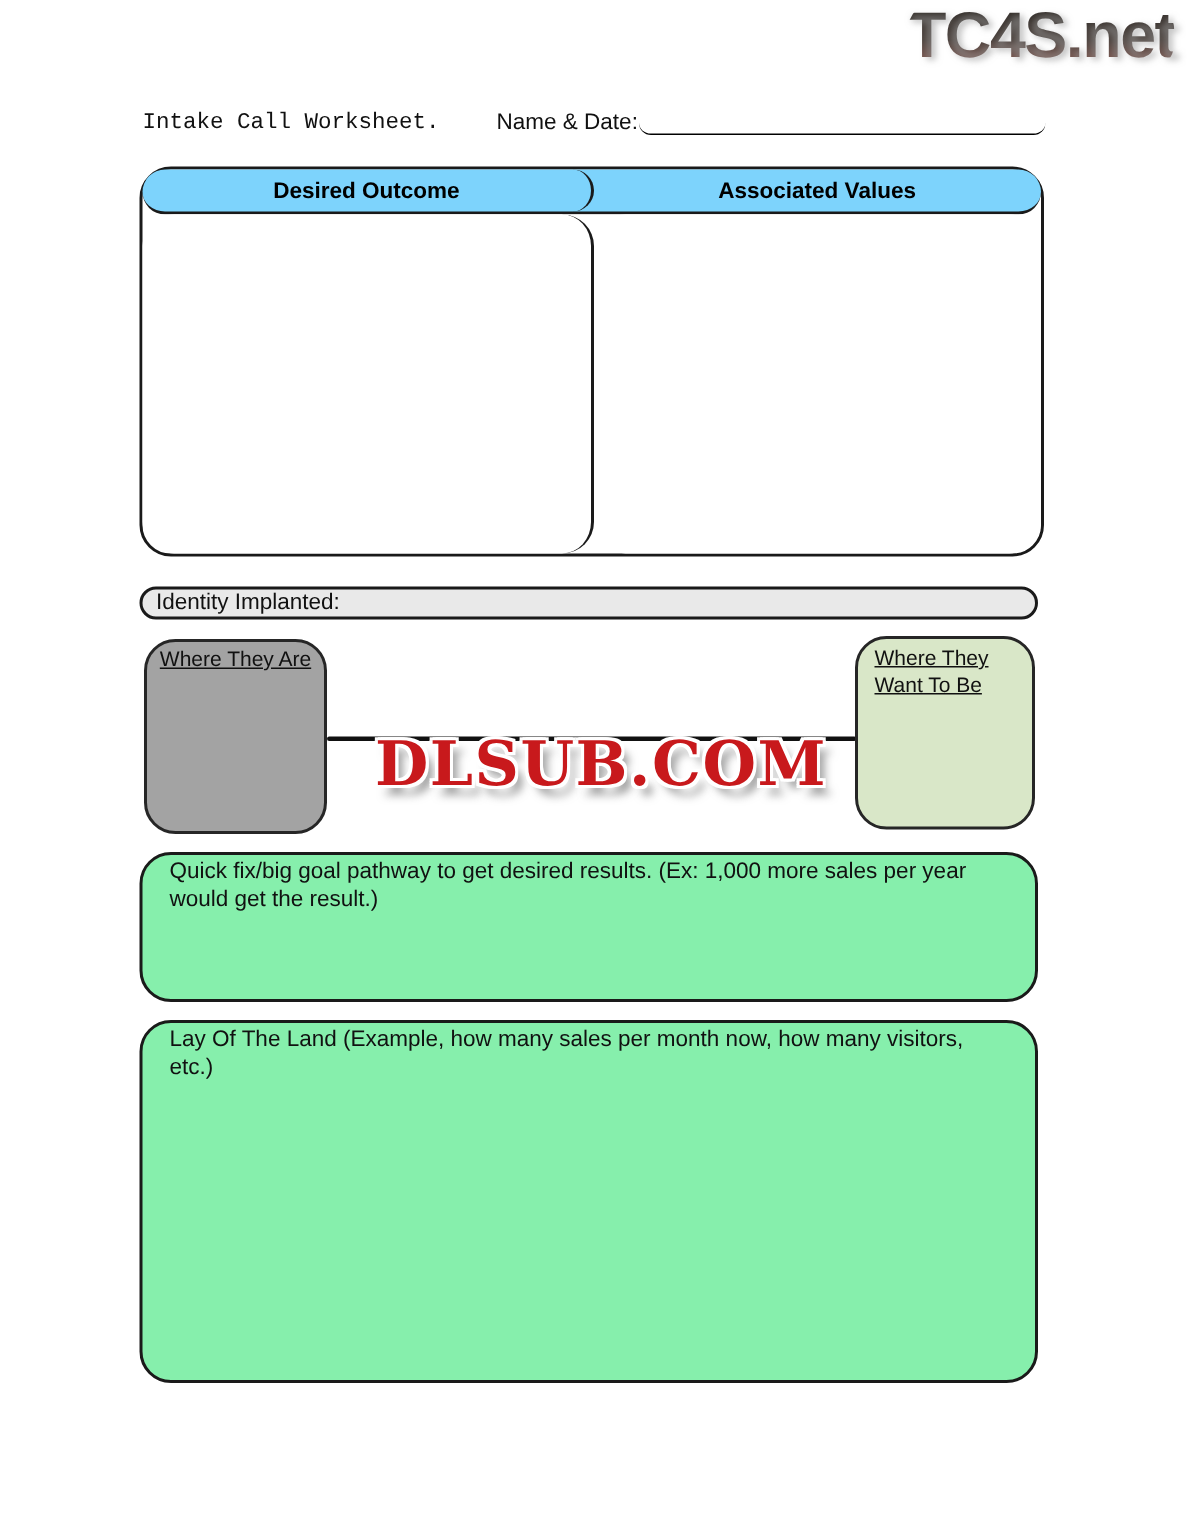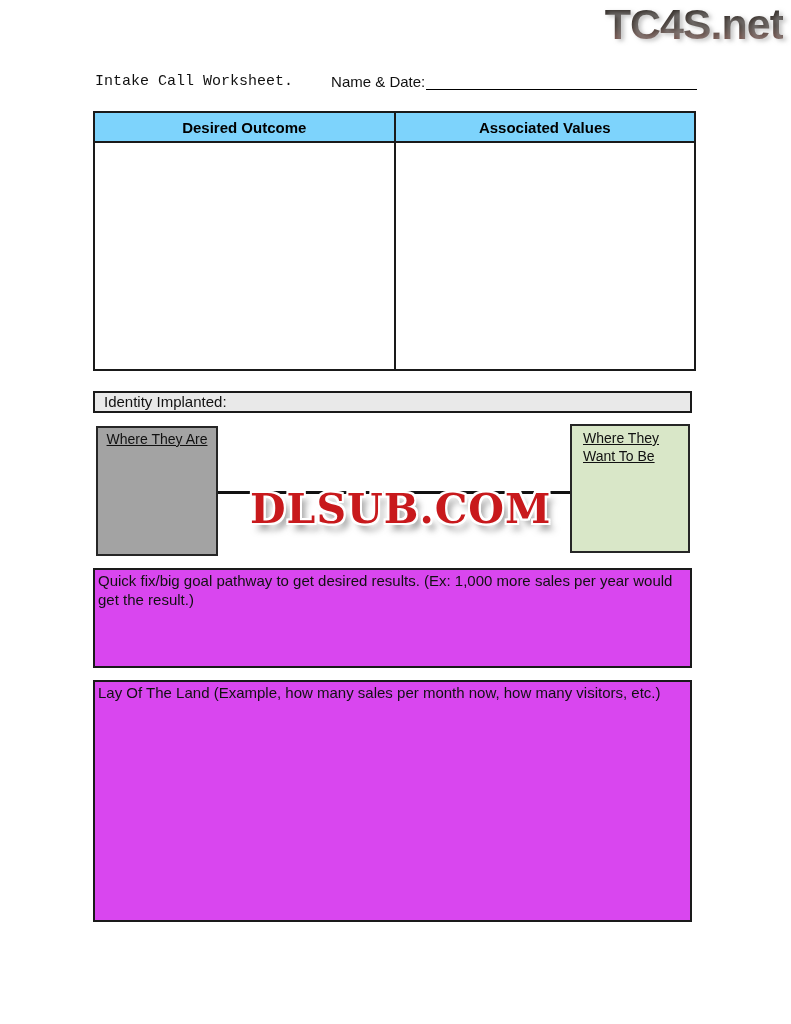--- a/index.html
+++ b/index.html
@@ -1,15 +1,15 @@
 <!DOCTYPE html>
 <html><head>
 <meta charset="utf-8">
 <style>
-  * { margin:0; padding:0; box-sizing:border-box; }
+  * { margin:0; padding:0; box-sizing:border-box;border-radius:21px; }
   html,body { background:#ffffff; }
   .page {
     position:relative;
     width:791px; height:1024px;
     background:#ffffff;
     font-family:"Liberation Sans", sans-serif;
     color:#111;
     overflow:hidden;
   }
 
@@ -80,22 +80,22 @@
     font-size:41px; letter-spacing:1px; color:#c8191c;
     text-shadow:
       -2px -2px 0 #fff, 2px -2px 0 #fff, -2px 2px 0 #fff, 2px 2px 0 #fff,
       0 -2px 0 #fff, 0 2px 0 #fff, -2px 0 0 #fff, 2px 0 0 #fff,
       5px 7px 6px rgba(110,110,110,0.65);
   }
 
   
   .note-box {
     position:absolute; left:93px; width:599px;
-    background:#d946ef; border:2px solid #1a1a1a;
-    font-size:15px; line-height:19px; padding:1px 3px;
+    background:#86efac; border:2px solid #1a1a1a;
+    font-size:15px; line-height:19px; padding:1px 18px;
   }
   .quick-fix-box { top:568px; height:100px; }
   .lay-of-land-box { top:680px; height:242px; }
 
   
   .tradersxtreme {
     position:absolute; left:478px; top:983px;
     font-size:29px; font-weight:bold; letter-spacing:0px;
     color:#cd5757; -webkit-text-stroke:1px #8c2c2c;
     text-shadow:

